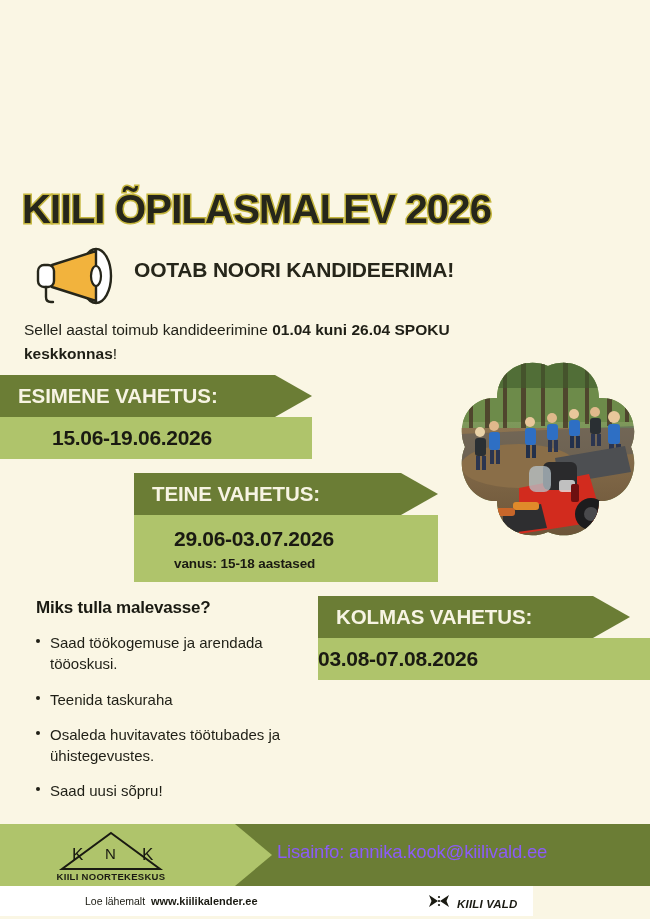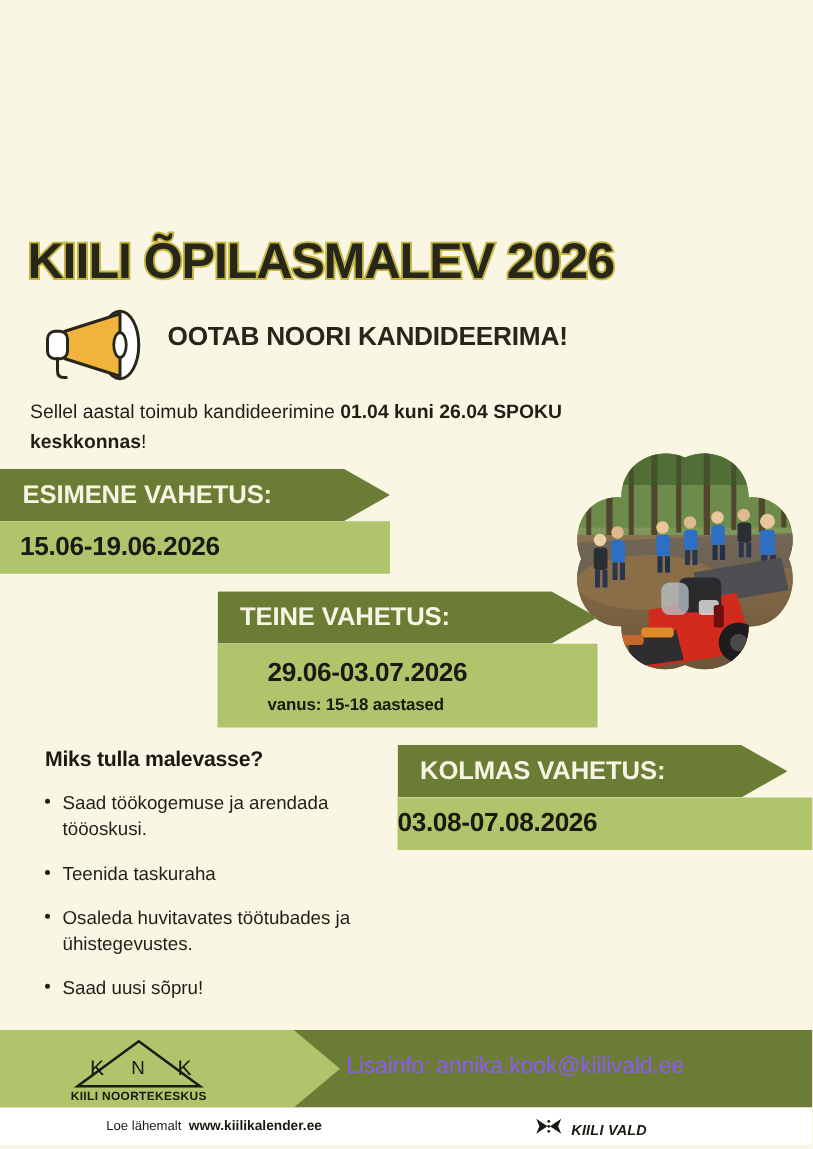--- a/index.html
+++ b/index.html
@@ -72,24 +72,24 @@
     display:flex;flex-direction:column;justify-content:center;
   }
   .shift-sub{font-size:13.5px;font-weight:800;letter-spacing:-0.1px;margin-top:5px;}
 
   
   #shift1{left:0;top:375px;width:312px;}
   #shift1 .shift-head{
     height:42px;width:312px;padding-left:18px;box-sizing:border-box;
     clip-path:polygon(0 0, 275px 0, 312px 21px, 275px 42px, 0 42px);
   }
-  #shift1 .shift-body{height:42px;width:312px;padding-left:16px;box-sizing:border-box;}
-
-  
-  #shift2{left:134px;top:473px;width:304px;margin-left:40px;}
+  #shift1 .shift-body{height:42px;width:312px;padding-left:52px;box-sizing:border-box;}
+
+  
+  #shift2{left:134px;top:473px;width:304px;}
   #shift2 .shift-head{
     height:42px;width:304px;padding-left:18px;box-sizing:border-box;
     clip-path:polygon(0 0, 267px 0, 304px 21px, 267px 42px, 0 42px);
   }
   #shift2 .shift-body{height:67px;width:304px;padding-left:40px;box-sizing:border-box;}
 
   
   #shift3{left:318px;top:596px;width:312px;}
   #shift3 .shift-head{
     height:42px;width:312px;padding-left:18px;box-sizing:border-box;
@@ -119,21 +119,21 @@
     clip-path:polygon(0 0, 235px 0, 272px 31px, 235px 62px, 0 62px);
   }
   .knk-logo{position:absolute;left:54px;top:828px;width:114px;height:54px;}
   .footer-contact{
     position:absolute;left:277px;top:841px;
     color:#8b5cf6;font-size:18.5px;font-weight:400;letter-spacing:-0.2px;
     white-space:nowrap;
   }
 
   
-  .bottombar{position:absolute;left:0;top:886px;width:650px;height:33px;background:#FFFFFF;}
+  .bottombar{position:absolute;left:0;top:886px;width:533px;height:33px;background:#FFFFFF;}
   .bb-left{
     position:absolute;left:85px;top:9px;font-size:10.5px;color:#1A1A12;white-space:nowrap;
   }
   .bb-left b{font-weight:800;font-size:11px;}
   .bb-right{
     position:absolute;left:428px;top:8px;display:flex;align-items:center;gap:7px;font-style:italic;
   }
   .bb-right .vald-text{font-size:11.5px;font-weight:800;color:#1A1A12;letter-spacing:0.2px;}
   .bottom-edge{position:absolute;left:0;top:916px;width:650px;height:3px;background:#FAF6E4;}
 </style>

